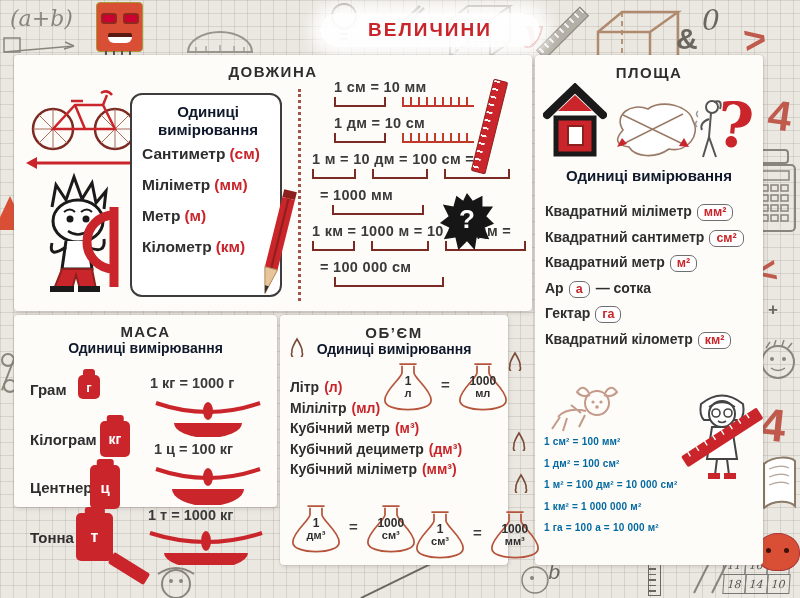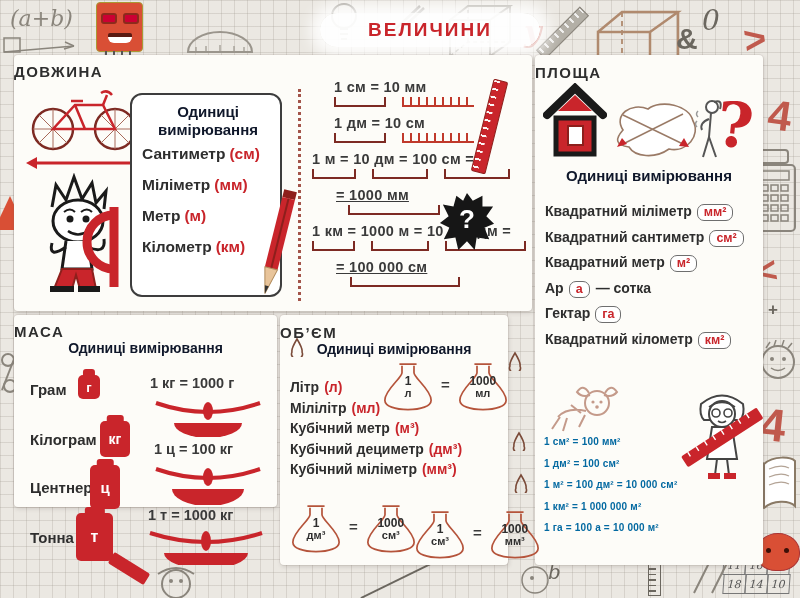--- a/index.html
+++ b/index.html
@@ -14,21 +14,21 @@
     position:relative;
     color:#333;
   }
   .panel {
     position:absolute;
     background:#fdfcf8;
     border-radius:4px;
     box-shadow:0 0 0 1px rgba(120,110,100,.12), 1px 2px 4px rgba(90,80,70,.18);
   }
   .p-head {
-    font-weight:bold; font-size:15px; letter-spacing:1.5px; color:#2e2e2e;
+    text-align:center; font-weight:bold; font-size:15px; letter-spacing:1.5px; color:#2e2e2e;
   }
   .red-sub { text-align:center; font-weight:bold; font-size:15px; color:#0f172a; line-height:1.2; }
 
   
   .title-band {
     position:absolute; left:320px; top:13px; width:220px; height:34px;
     background:rgba(255,255,255,.95); border-radius:17px;
     box-shadow:0 0 14px 10px rgba(255,255,255,.85);
     display:flex; align-items:center; justify-content:center;
   }
@@ -49,21 +49,21 @@
   .conv-col { position:absolute; left:298px; top:24px; width:230px; }
   .conv-text { font-size:14.5px; font-weight:bold; color:#3a3a3a; white-space:nowrap; letter-spacing:.3px; }
   .seg-row { height:11px; margin:2px 0 7px 0; display:flex; }
   .seg { display:inline-block; height:10px; border-bottom:2.5px solid #7d2a23; border-left:2.5px solid #7d2a23; border-right:2.5px solid #7d2a23; margin-right:16px; }
   .comb { display:inline-block; height:10px;
     background:
       linear-gradient(#c0392b,#c0392b) bottom / 100% 2.5px no-repeat,
       repeating-linear-gradient(90deg,#c0392b 0 2.5px, transparent 2.5px 8px);
     margin-right:16px; }
   .ind1 { margin-left:22px; }
-  .ind2 { margin-left:24px;text-decoration:underline; }
+  .ind2 { margin-left:8px; }
   .mystery { position:absolute; left:424px; top:136px; width:58px; height:62px; }
   .mystery svg { position:absolute; inset:0; }
   .mystery .q { position:absolute; inset:0; display:flex; align-items:center; justify-content:center; color:#fff; font-weight:bold; font-size:26px; padding-bottom:6px; }
   .red-ruler { position:absolute; left:468px; top:24px; width:15px; height:95px; background:#c9252b; border:1px solid #8d1f1c; border-radius:2px; transform:rotate(14deg);
     background-image:repeating-linear-gradient(180deg, rgba(255,255,255,.95) 0 2px, transparent 2px 8px); background-size:6px 100%; background-repeat:no-repeat; }
   .protractor { position:absolute; left:66px; top:150px; }
   .bike { position:absolute; left:12px; top:28px; }
   .boy { position:absolute; left:6px; top:118px; }
   .pencil-len { position:absolute; right:-10px; bottom:-4px; transform:rotate(14deg); }
 

